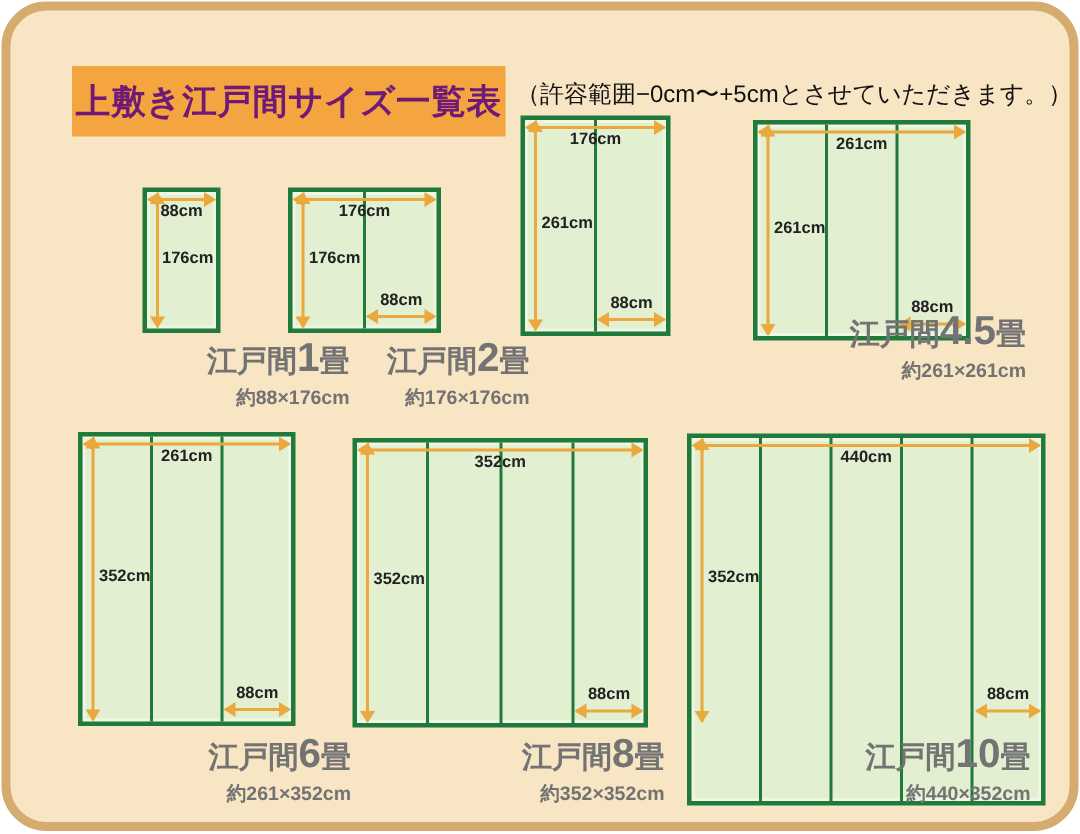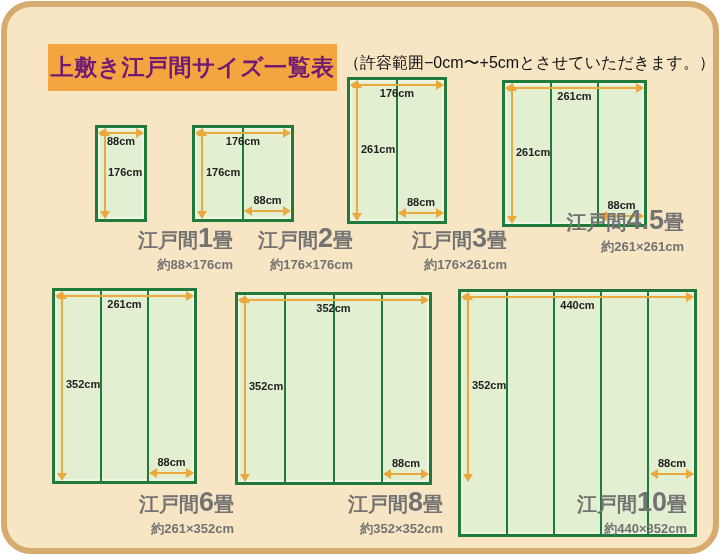--- a/index.html
+++ b/index.html
@@ -72,24 +72,20 @@
       <div class="col"></div>
       <div class="col"></div>
     </div>
     <div class="ah" style="left:4px;top:7px;width:92px;"></div>
     <div class="mlbl ctr" style="left:0;top:11px;width:100px;">176cm</div>
     <div class="av" style="left:9px;top:4px;height:139px;"></div>
     <div class="mlbl" style="left:14px;top:67px;">261cm</div>
     <div class="ah" style="left:52px;top:135px;width:44px;"></div>
     <div class="mlbl ctr" style="left:52px;top:120px;width:44px;">88cm</div>
   </div>
-  <div class="cap" style="left:280px;top:218px;">
-    <div class="cap-line"><span class="pre">江戸間</span><span class="num">3</span><span class="suf">畳</span></div>
-    <div class="dims">約176×261cm</div>
-  </div>
 
   <div class="diag" style="left:495px;top:73px;width:145px;height:147px;">
     <div class="box">
       <div class="col"></div>
       <div class="col"></div>
       <div class="col"></div>
     </div>
     <div class="ah" style="left:4px;top:7px;width:137px;"></div>
     <div class="mlbl ctr" style="left:0;top:11px;width:145px;">261cm</div>
     <div class="av" style="left:9px;top:4px;height:139px;"></div>

